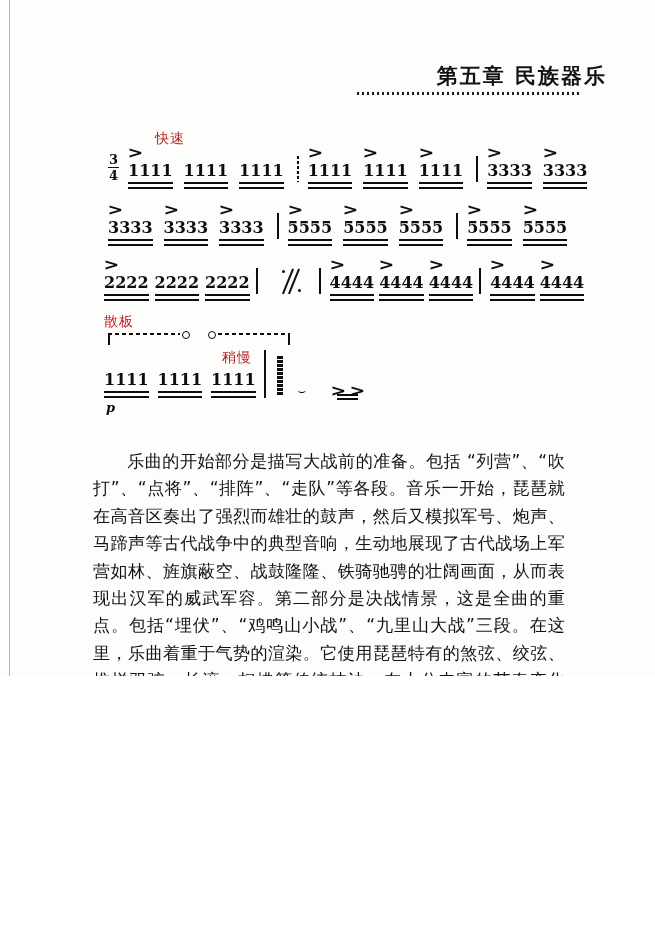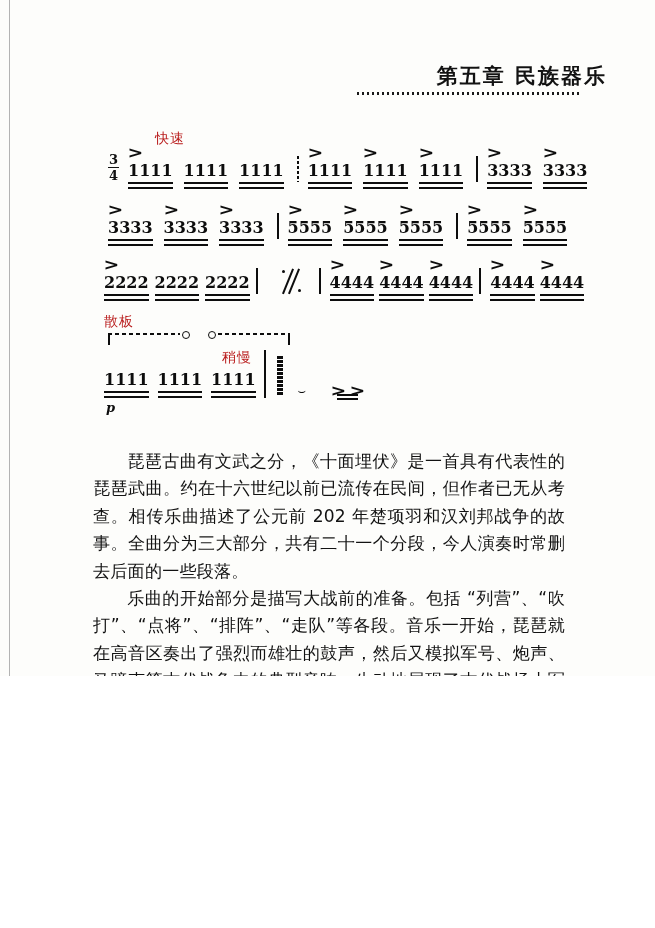--- a/index.html
+++ b/index.html
@@ -503,21 +503,20 @@
         <i class="ubeam" style="left:62px; bottom:2px; width:21px;"></i>
         <i class="ubeam" style="left:62px; bottom:-2px; width:21px;"></i>
       </span>
 
       <span class="bar end"></span>
     </div>
 
   </div>
 
   <div id="body-text">
-    <p>琵琶古曲有文武之分，《十面埋伏》是一首具有代表性的琵琶武曲。约在十六世纪以前已流传在民间，但作者已无从考查。相传乐曲描述了公元前 202 年楚项羽和汉刘邦战争的故事。全曲分为三大部分，共有二十一个分段，今人演奏时常删去后面的一些段落。</p>
     <p>乐曲的开始部分是描写大战前的准备。包括 “列营”、“吹打”、“点将”、“排阵”、“走队”等各段。音乐一开始，琵琶就在高音区奏出了强烈而雄壮的鼓声，然后又模拟军号、炮声、马蹄声等古代战争中的典型音响，生动地展现了古代战场上军营如林、旌旗蔽空、战鼓隆隆、铁骑驰骋的壮阔画面，从而表现出汉军的威武军容。第二部分是决战情景，这是全曲的重点。包括“埋伏”、“鸡鸣山小战”、“九里山大战”三段。在这里，乐曲着重于气势的渲染。它使用琵琶特有的煞弦、绞弦、推拼双弦、长滚、扫拂等传统技法，在十分丰富的节奏变化中，逼真地表现了那金鼓齐鸣、</p>
   </div>
 
 
   <div id="watermark">
     <span class="cn">歌谱简谱网</span><span class="en">jianpu.cn</span>
   </div>
 
 </div>
 

